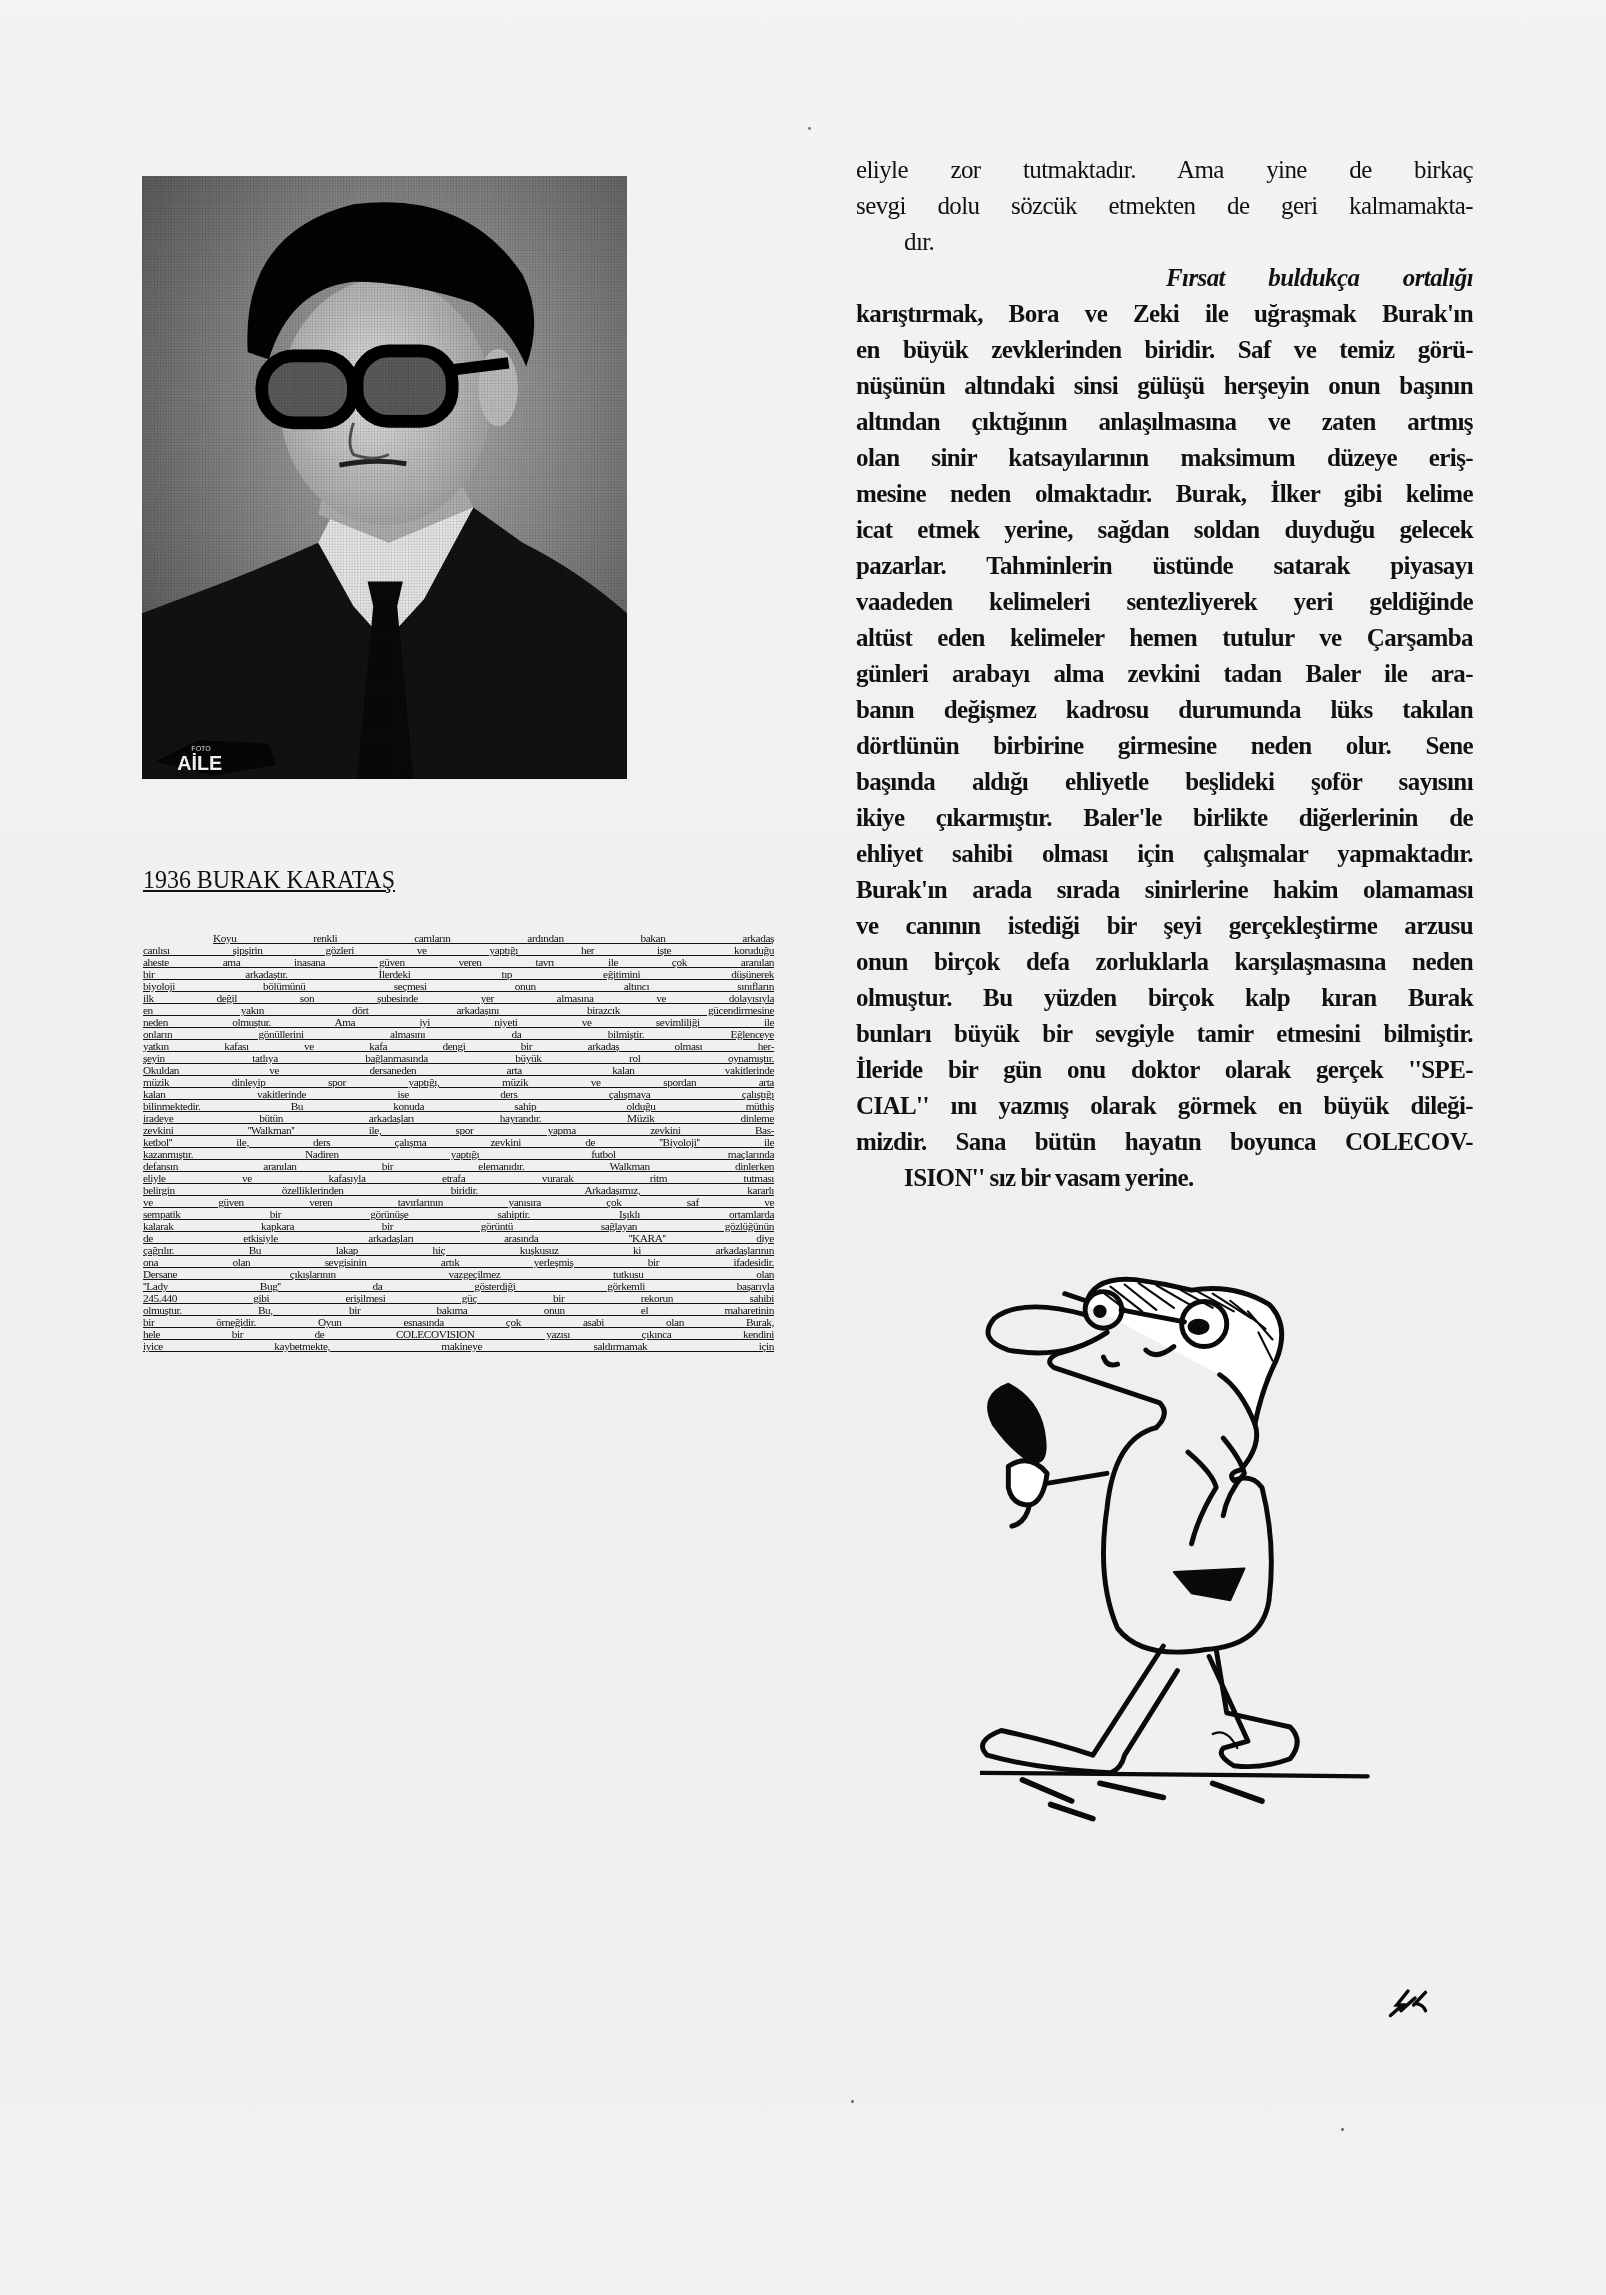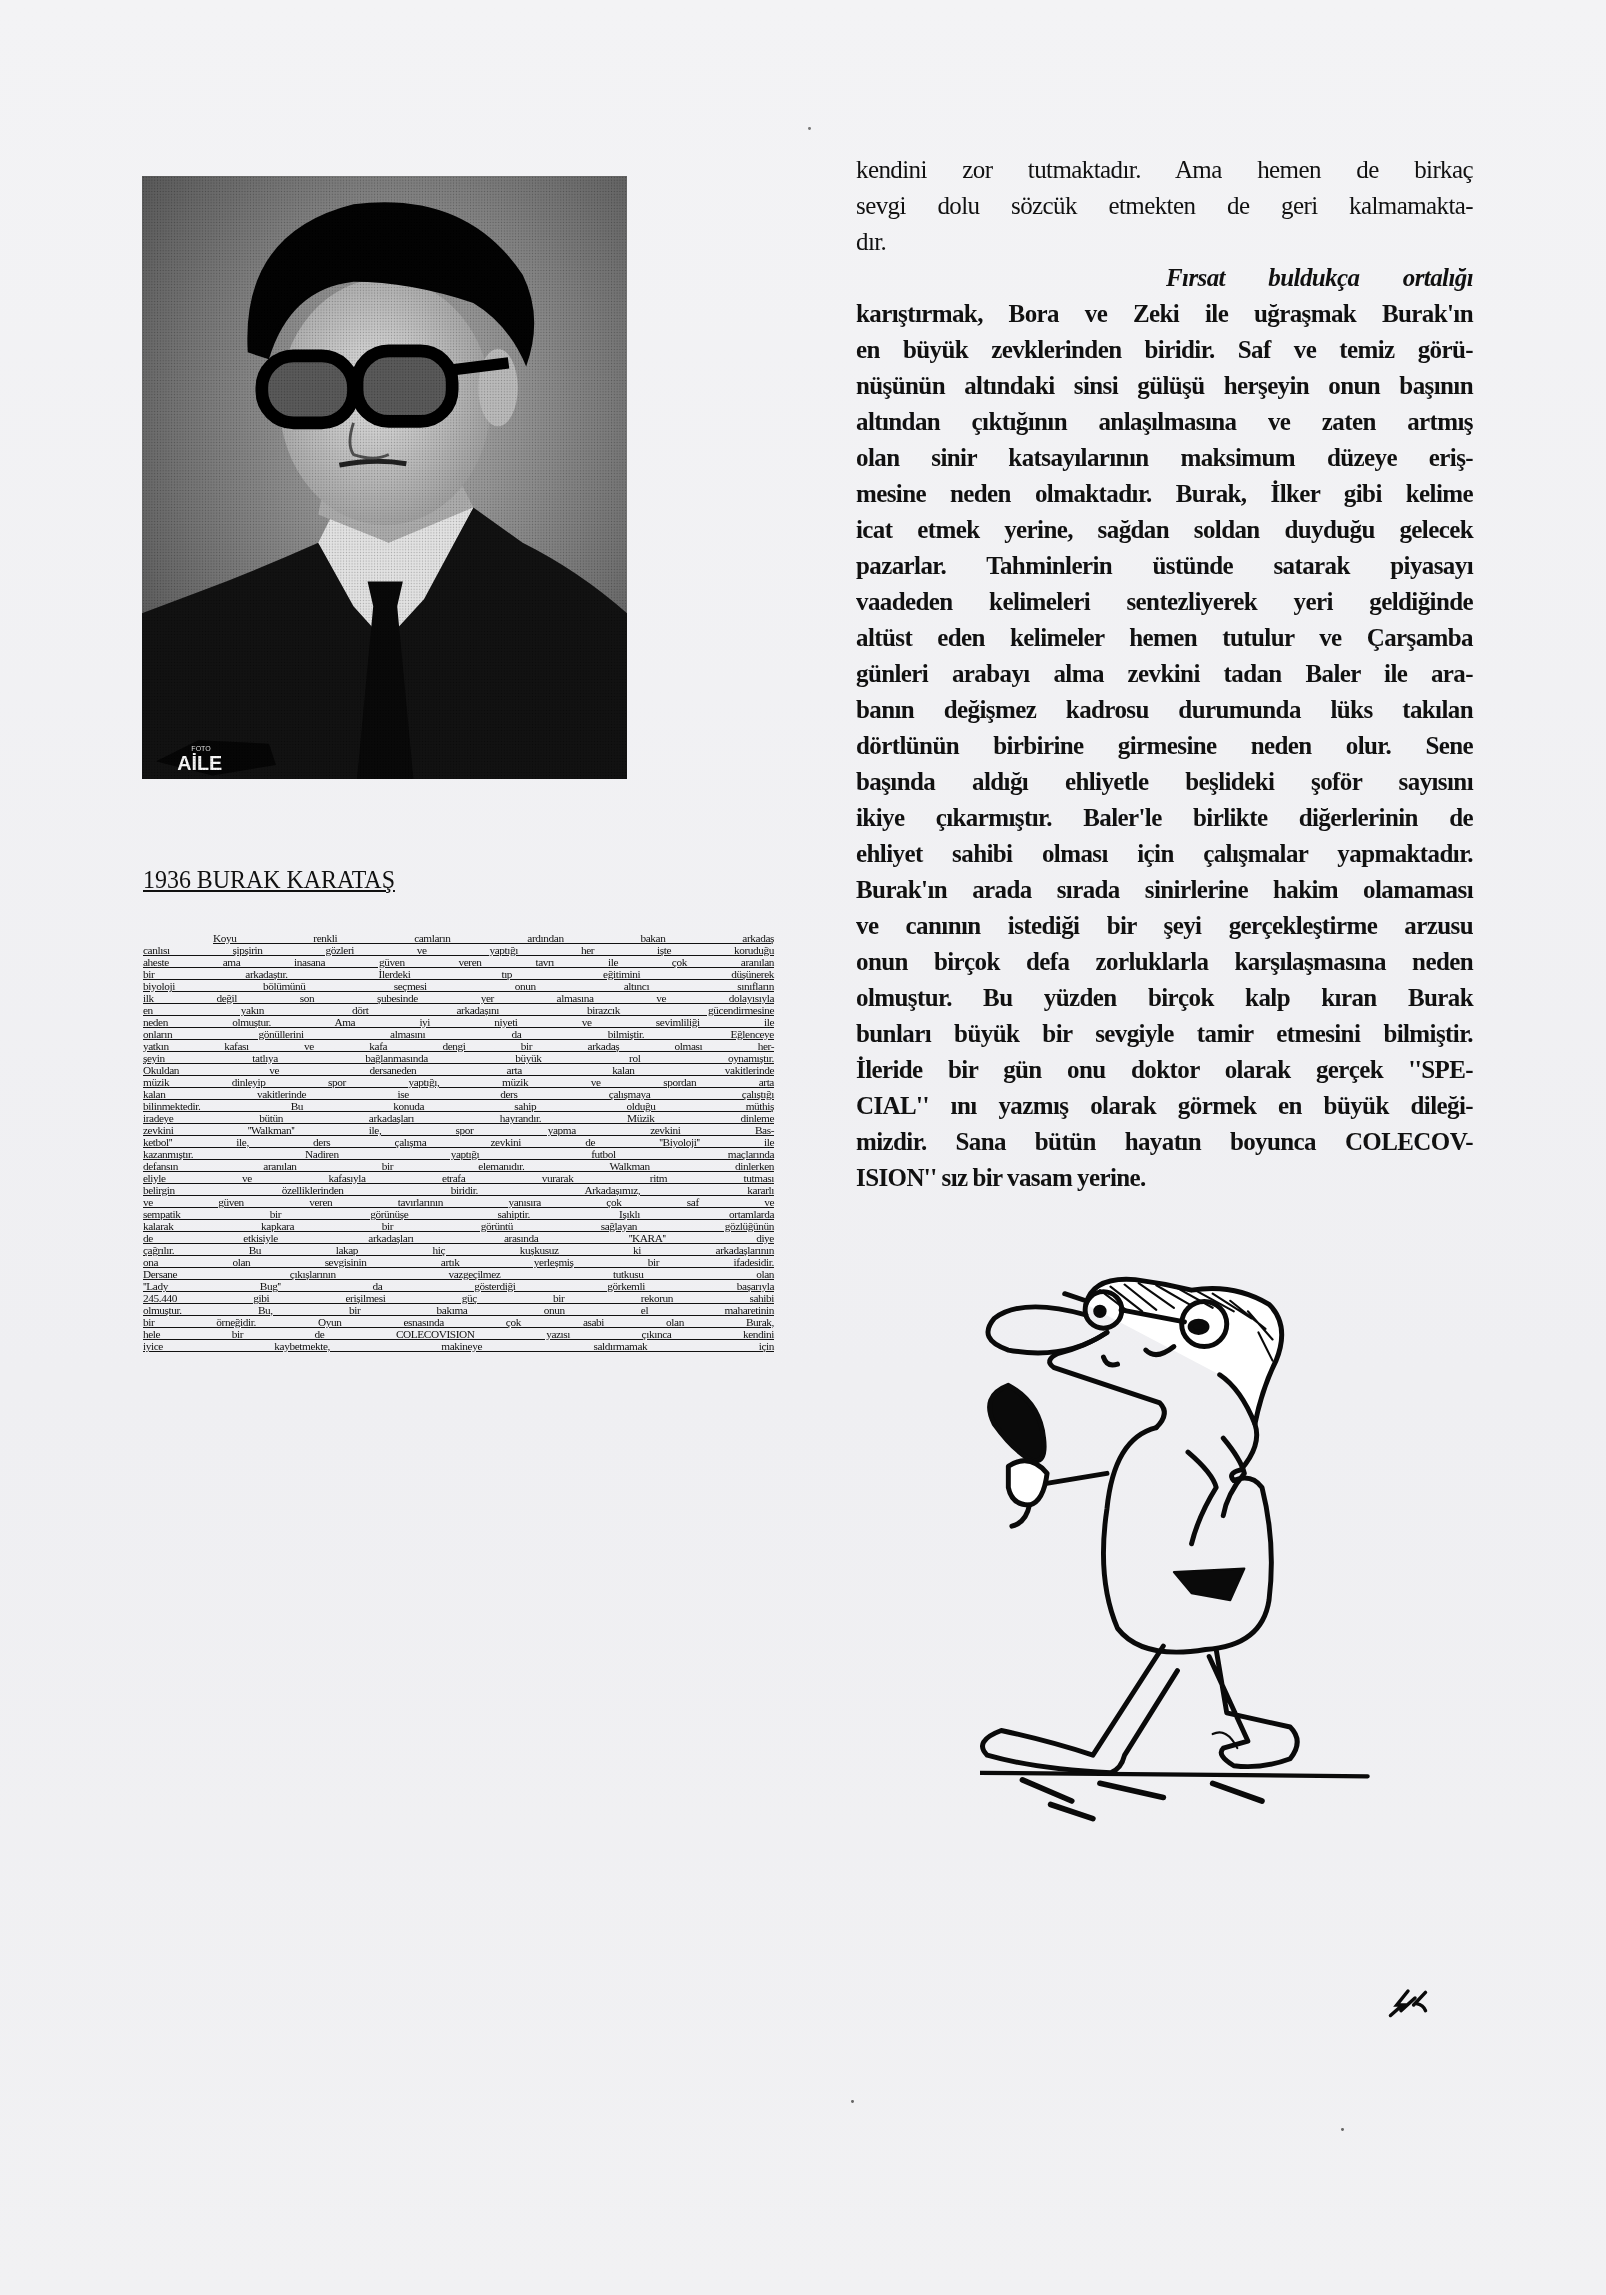--- a/index.html
+++ b/index.html
@@ -30,21 +30,21 @@
   
   .col-left {
     position: absolute; left: 143px; top: 865px; width: 631px; text-decoration: underline;
   }
   .heading {
     font-size: 26px; letter-spacing: 0px; margin: 0 0 37px 0;
     font-weight: normal; transform: scaleX(0.92); transform-origin: left;
     white-space: nowrap;
   }
   .line { display: block; text-align: justify; text-align-last: justify; white-space: nowrap; }
-  .line.last { text-align-last: left; }
+  .line.last { text-align-last: left; margin-left: 48px; }
   .line.indent { padding-left: 70px; }
   .line.indent-big { padding-left: 310px; font-style: italic; }
   .col-left .line { letter-spacing: -0.4px; word-spacing: -0.7px; }
   
   .col-right {
     position: absolute; left: 856px; top: 152px; width: 617px;
     font-size: 25px; line-height: 36px; font-weight: bold;
   }
   .col-right .line { letter-spacing: -0.6px; word-spacing: -0.7px; }
   .col-right .line.regular { font-weight: normal; }
@@ -152,21 +152,21 @@
         <span class="line">245.440 gibi erişilmesi güç bir rekorun sahibi</span>
         <span class="line">olmuştur. Bu, bir bakıma onun el maharetinin</span>
         <span class="line">bir örneğidir. Oyun esnasında çok asabi olan Burak,</span>
         <span class="line">hele bir de COLECOVISION yazısı çıkınca kendini</span>
         <span class="line">iyice kaybetmekte, makineye saldırmamak için</span>
       </div>
   </div>
 
   <div class="col-right">
     <div id="right-intro">
-        <span class="line regular">kendini zor tutmaktadır. Ama hemen de birkaç</span>
+        <span class="line regular">eliyle zor tutmaktadır. Ama yine de birkaç</span>
         <span class="line regular">sevgi dolu sözcük etmekten de geri kalmamakta-</span>
         <span class="line regular last">dır.</span>
       </div>
     <div id="right-lines">
         <span class="line indent-big">Fırsat buldukça ortalığı</span>
         <span class="line">karıştırmak, Bora ve Zeki ile uğraşmak Burak'ın</span>
         <span class="line">en büyük zevklerinden biridir. Saf ve temiz görü-</span>
         <span class="line">nüşünün altındaki sinsi gülüşü herşeyin onun başının</span>
         <span class="line">altından çıktığının anlaşılmasına ve zaten artmış</span>
         <span class="line">olan sinir katsayılarının maksimum düzeye eriş-</span>

